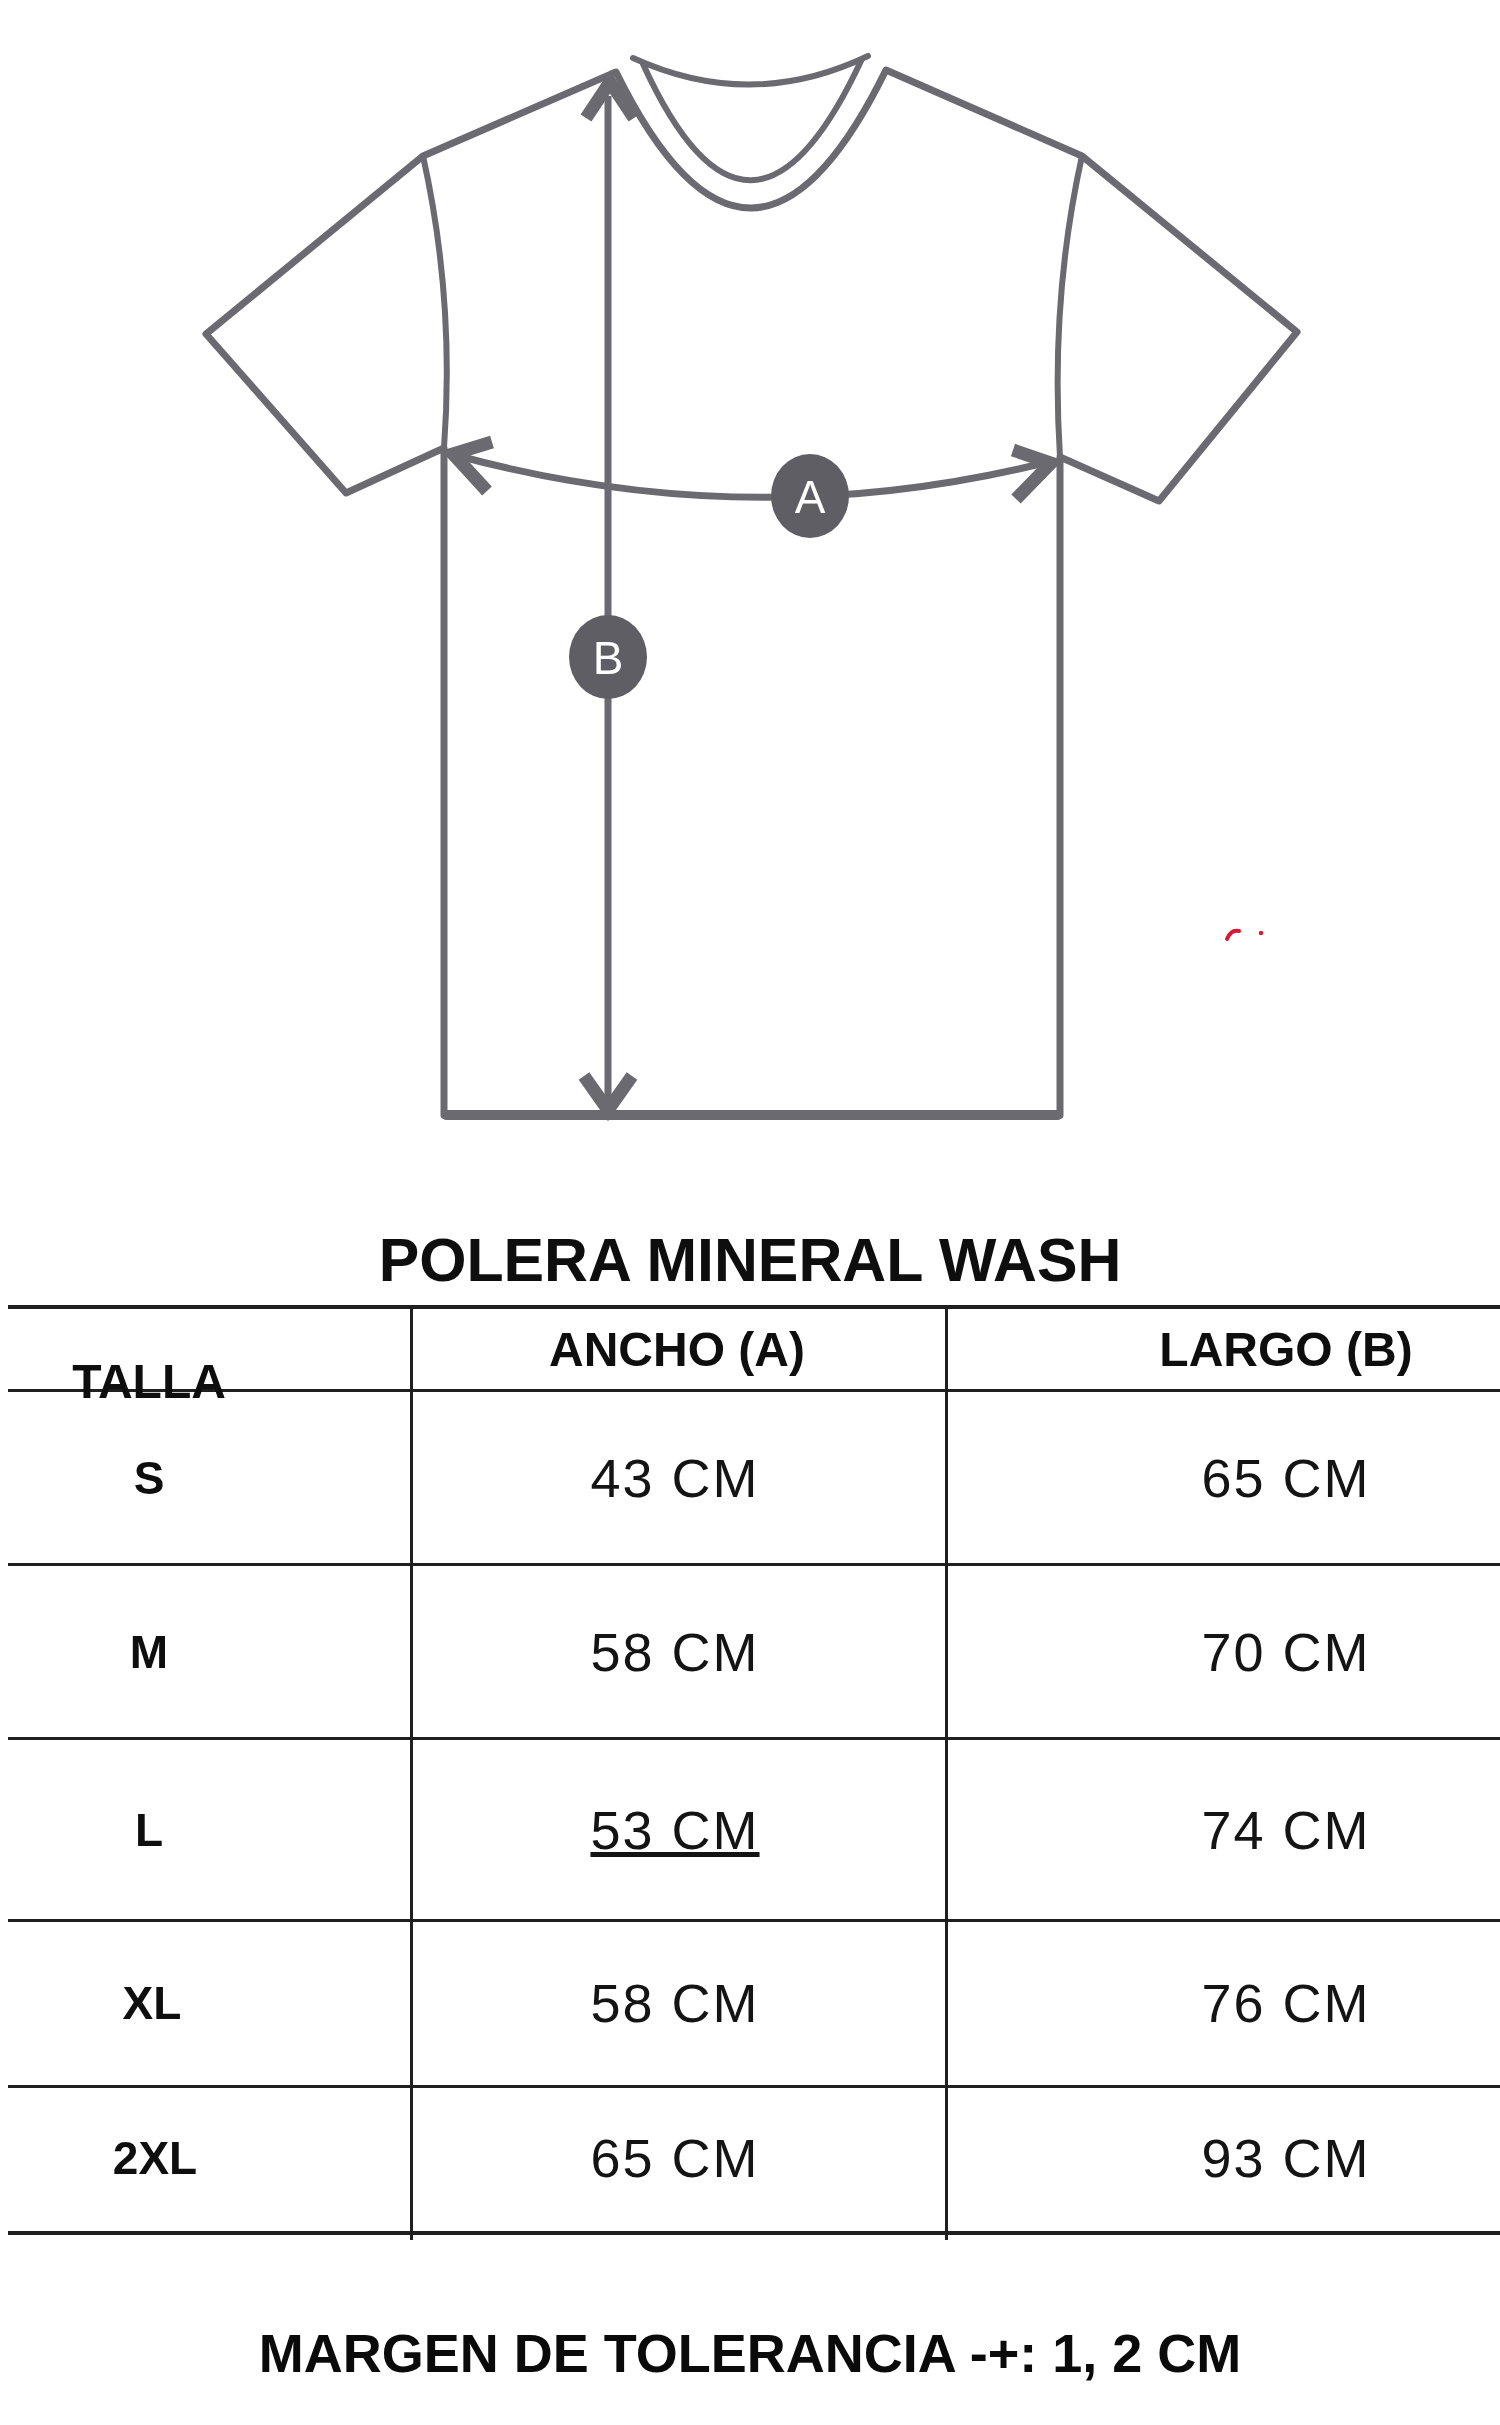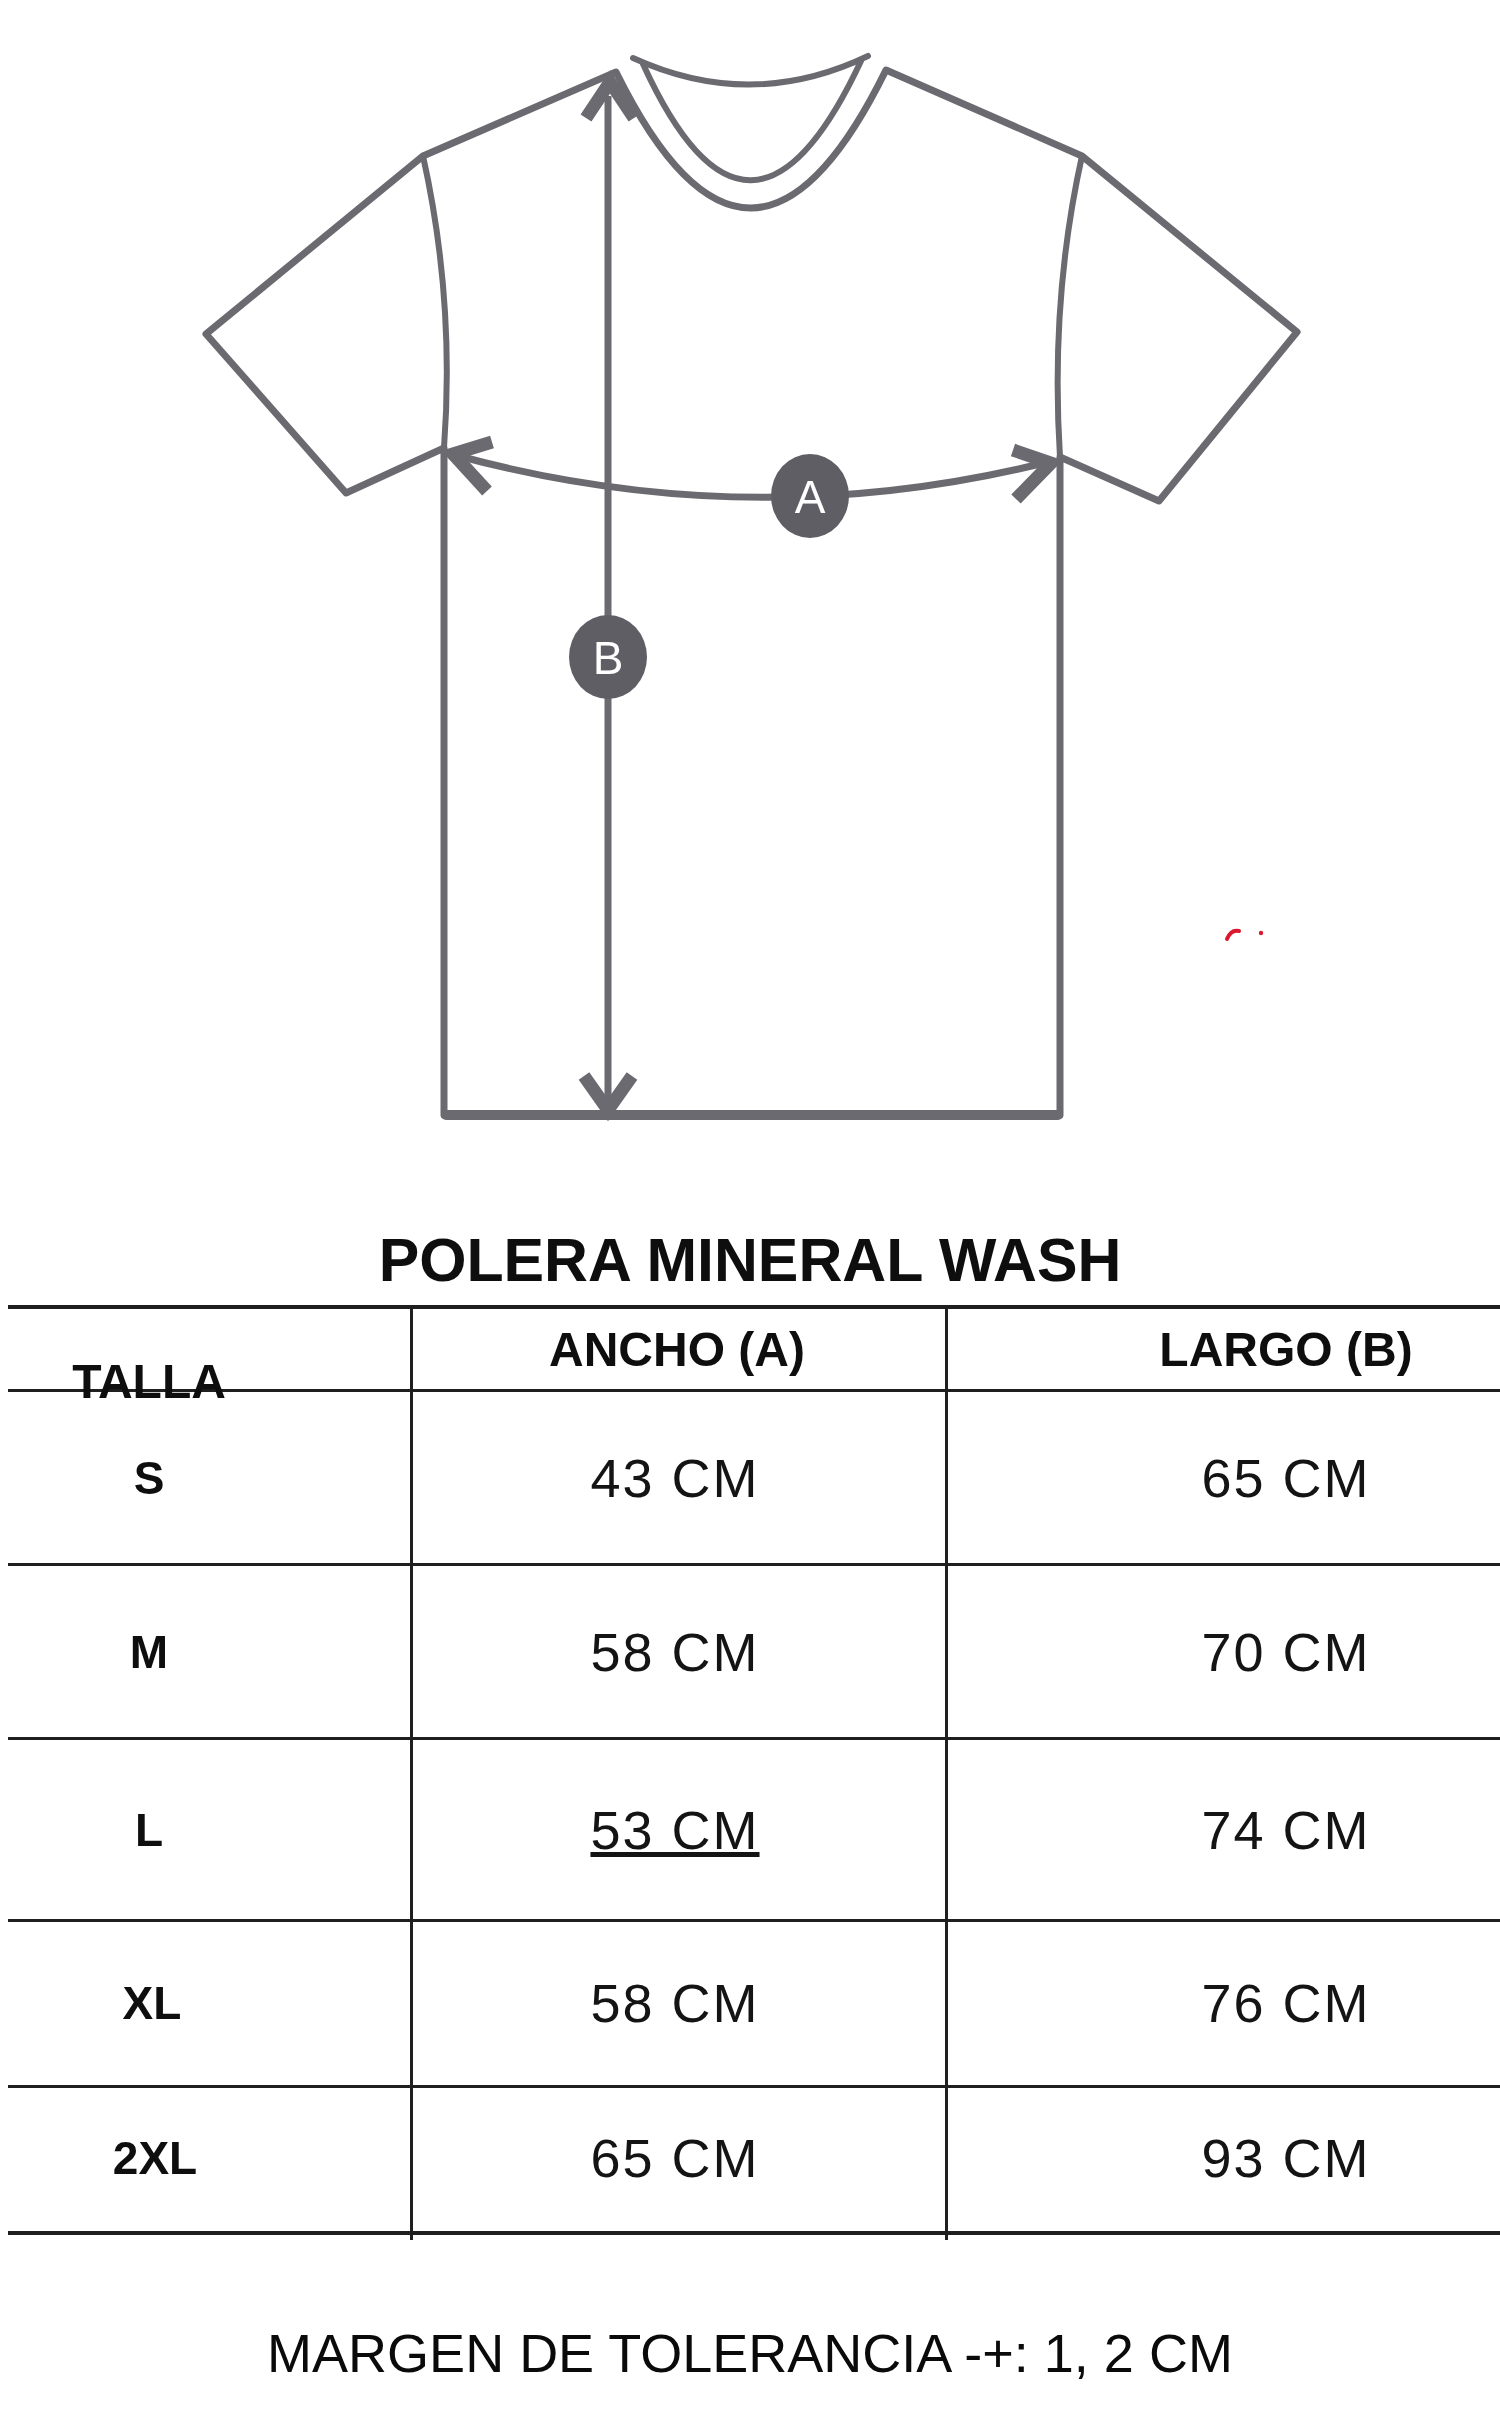--- a/index.html
+++ b/index.html
@@ -28,21 +28,21 @@
     transform:translate(-50%,-50%);
     white-space:nowrap;
   }
   .th{font-size:48px;font-weight:700;color:#0e0e0e;letter-spacing:0px;}
   .size{font-size:46px;font-weight:700;color:#0e0e0e;}
   .val{font-size:54px;font-weight:400;color:#141414;letter-spacing:2px;}
   .footer{
     position:absolute;
     left:0; top:2322px; width:1500px;
     text-align:center;
-    font-size:54px; font-weight:400; color:#0a0a0a;
+    font-size:54px; font-weight:700; color:#0a0a0a;
   }
 </style>
 </head>
 <body>
 
 <div class="page">
 
   <svg class="shirt-svg" width="1500" height="1185" viewBox="0 0 1500 1185">
     <g fill="none" stroke="#6a6a70" stroke-width="7" stroke-linejoin="round" stroke-linecap="round">
 

